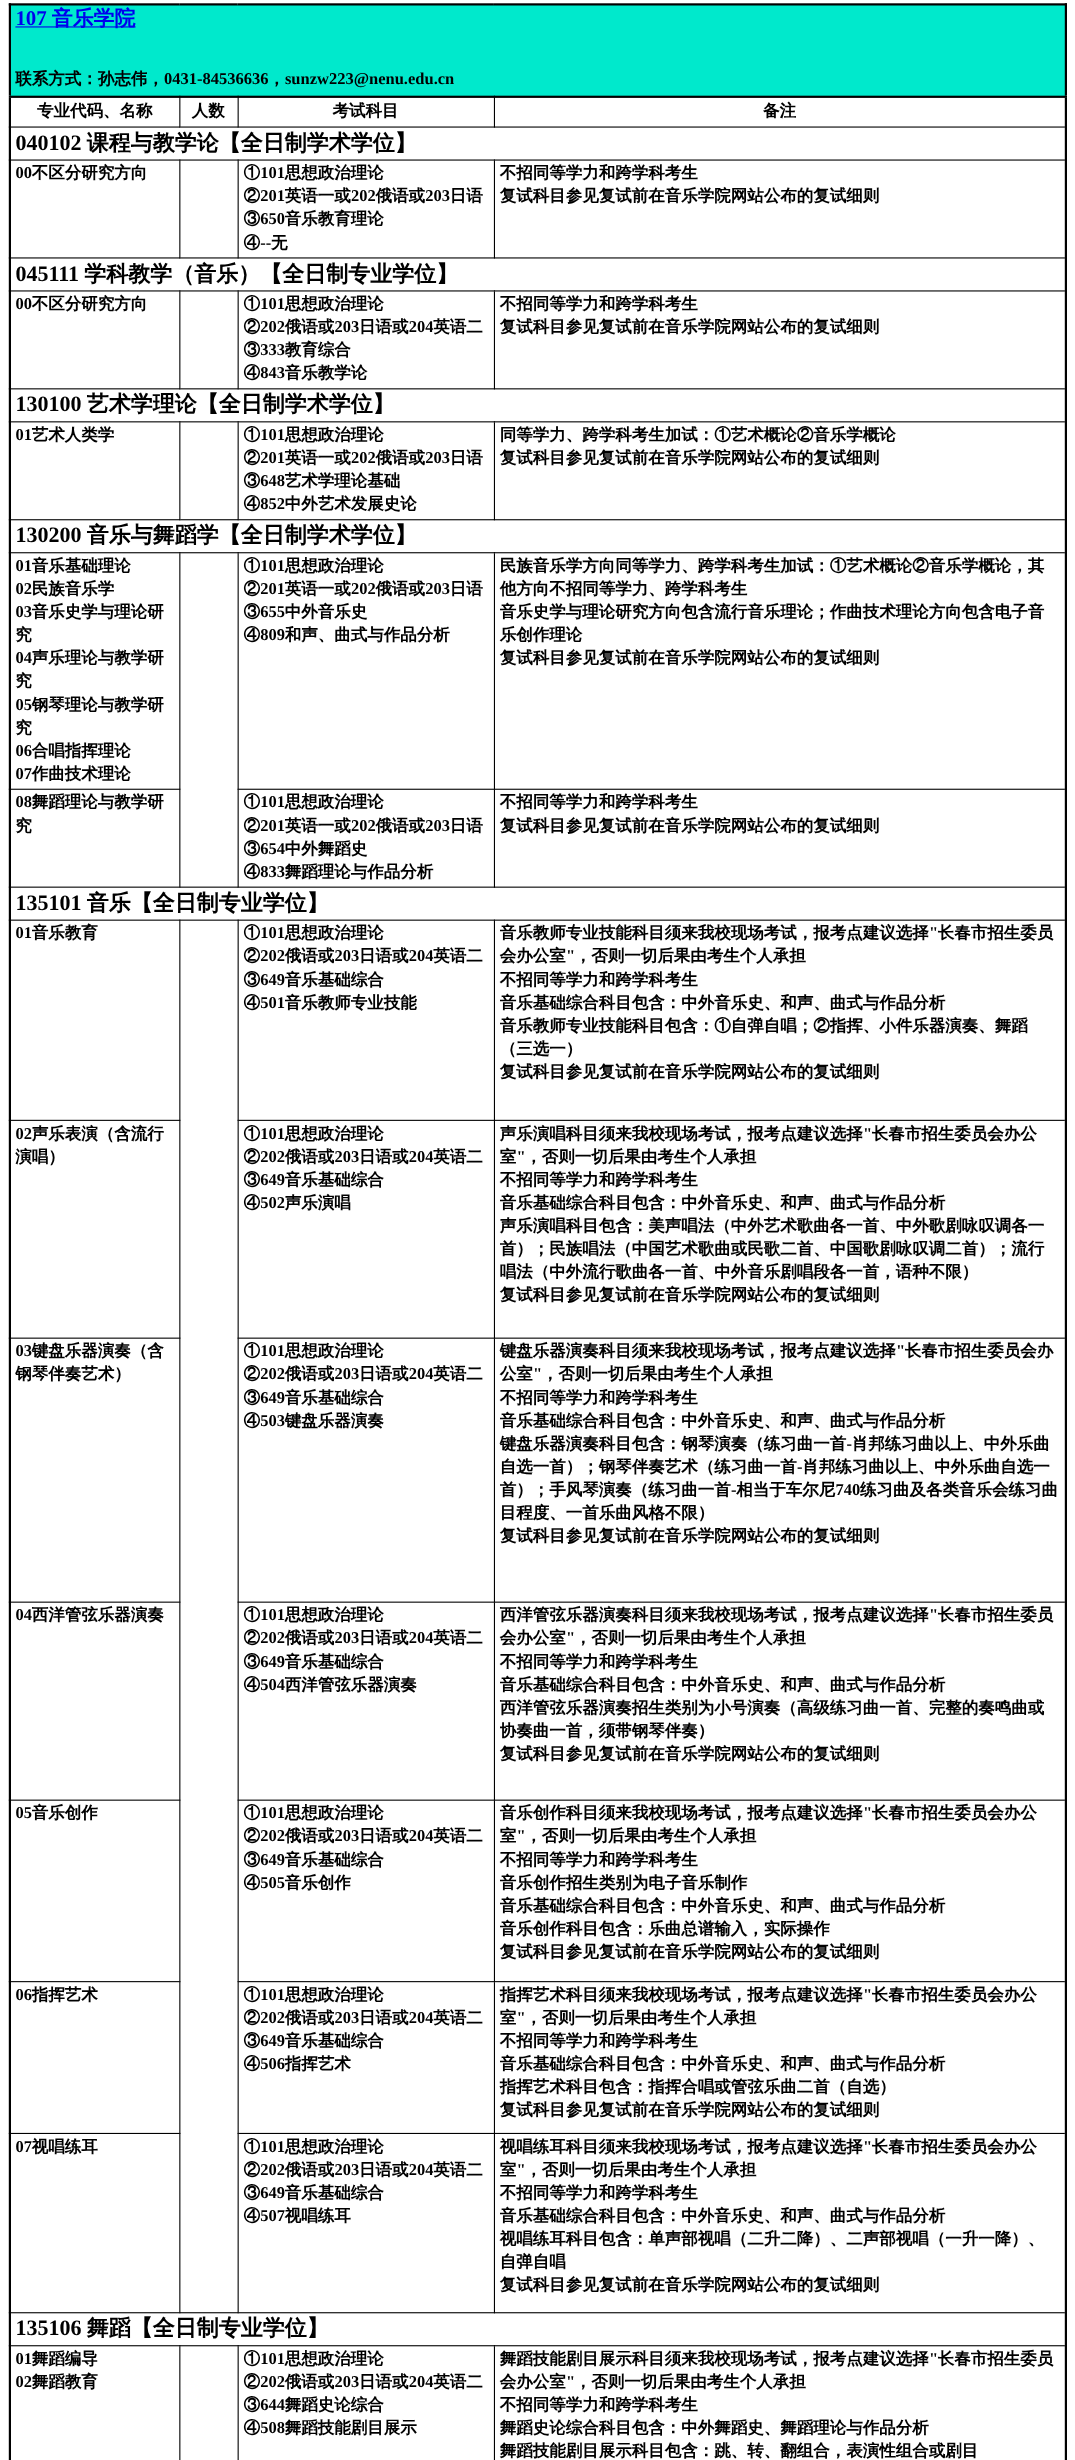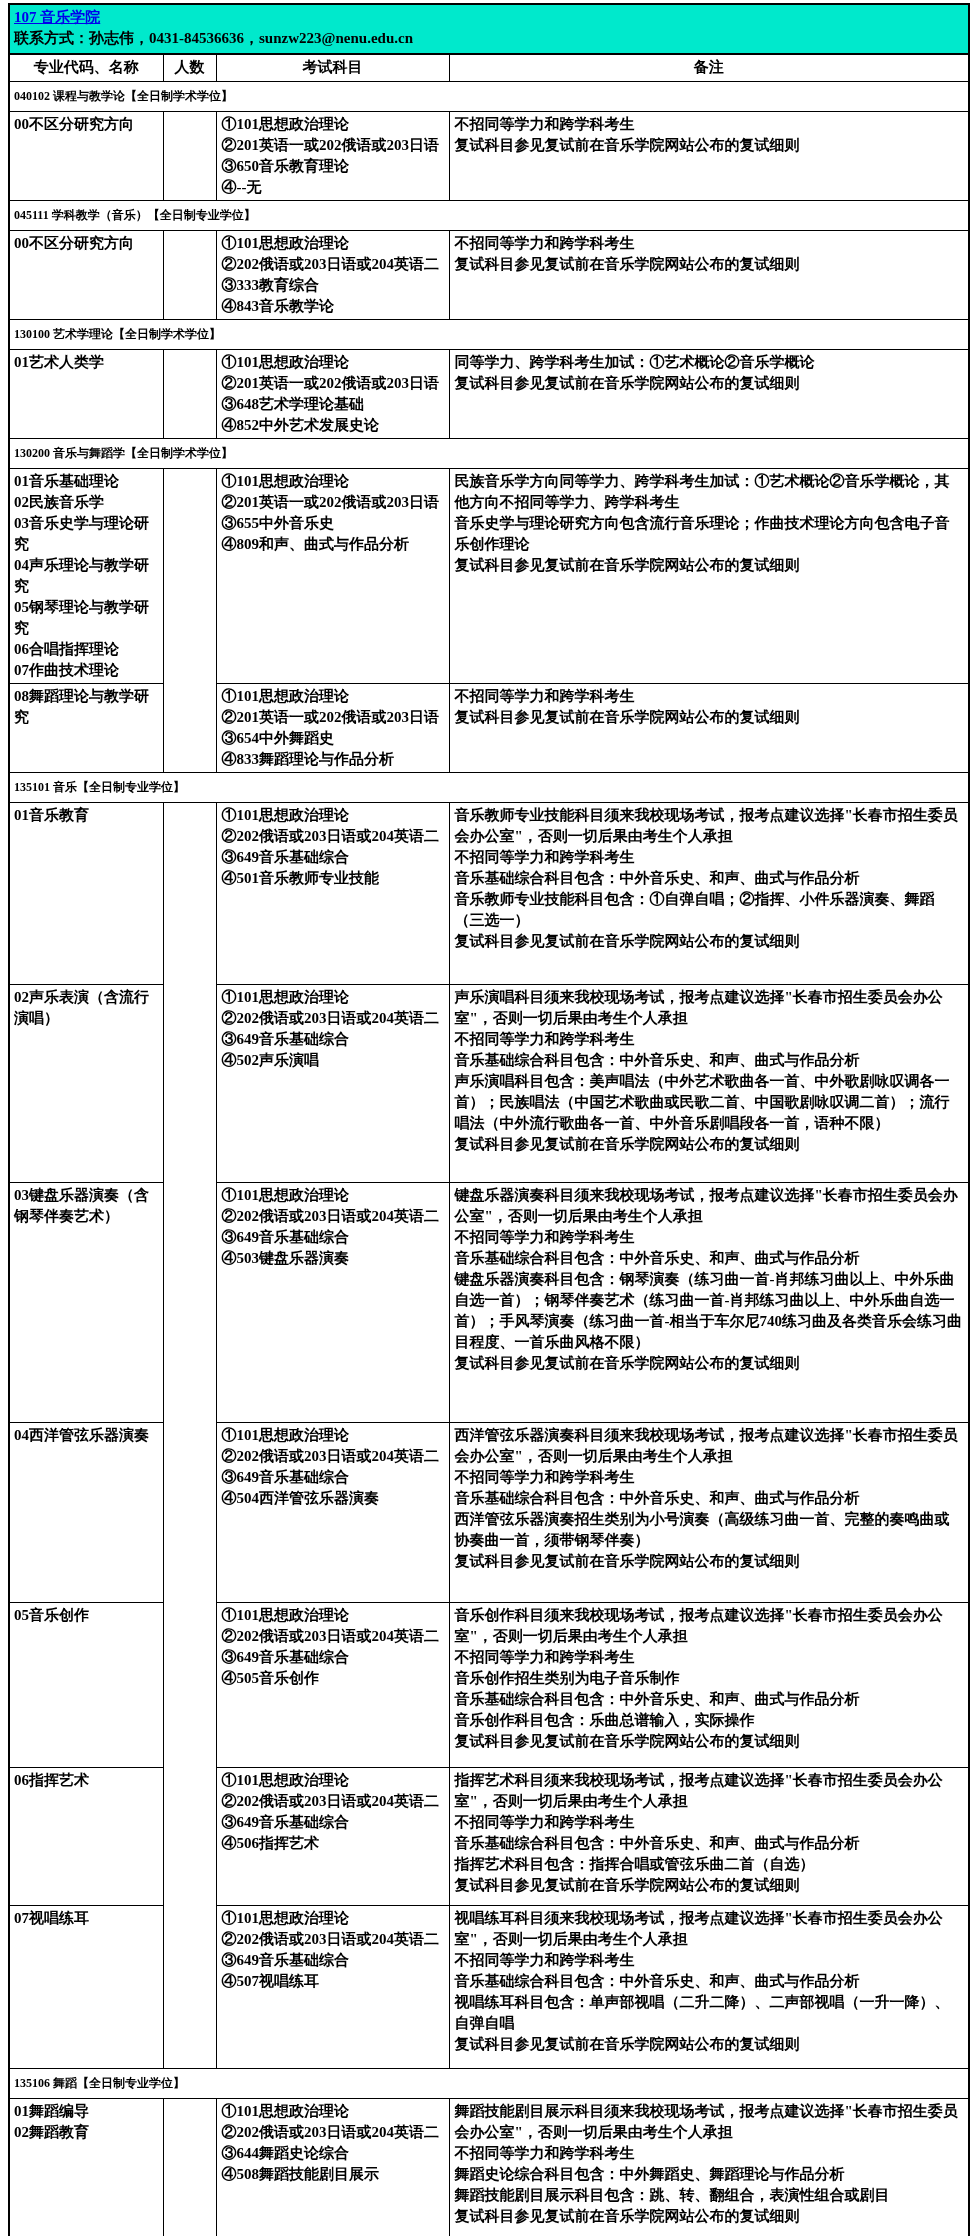--- a/index.html
+++ b/index.html
@@ -32,33 +32,33 @@
   }
   tr.college-row td{
     background:var(--band-bg);
     border-bottom:2px solid var(--line-color);
     padding:2px 4px 4px 4px;
     height:37px;
   }
   .college-link{
     color:var(--link-color);
     text-decoration:underline;
-    font-size:15px;
+    font-size:19px;
     cursor:pointer;
   }
-  .contact{font-size:15px;}
+  .contact{font-size:15px;margin-top:32px;}
   tr.colhead-row th{
     text-align:center;
     vertical-align:middle;
     padding:2px 2px;
     height:27px;
     font-size:15px;
   }
   .section-cell{
-    font-size:12px;
+    font-size:20px;
     padding:4px 4px;
     height:26px;
   }
   .major-cell{padding-left:4px;}
   .count-cell{padding:0;}
 </style>
 </head>
 <body>
 
 <div class="wrap">

